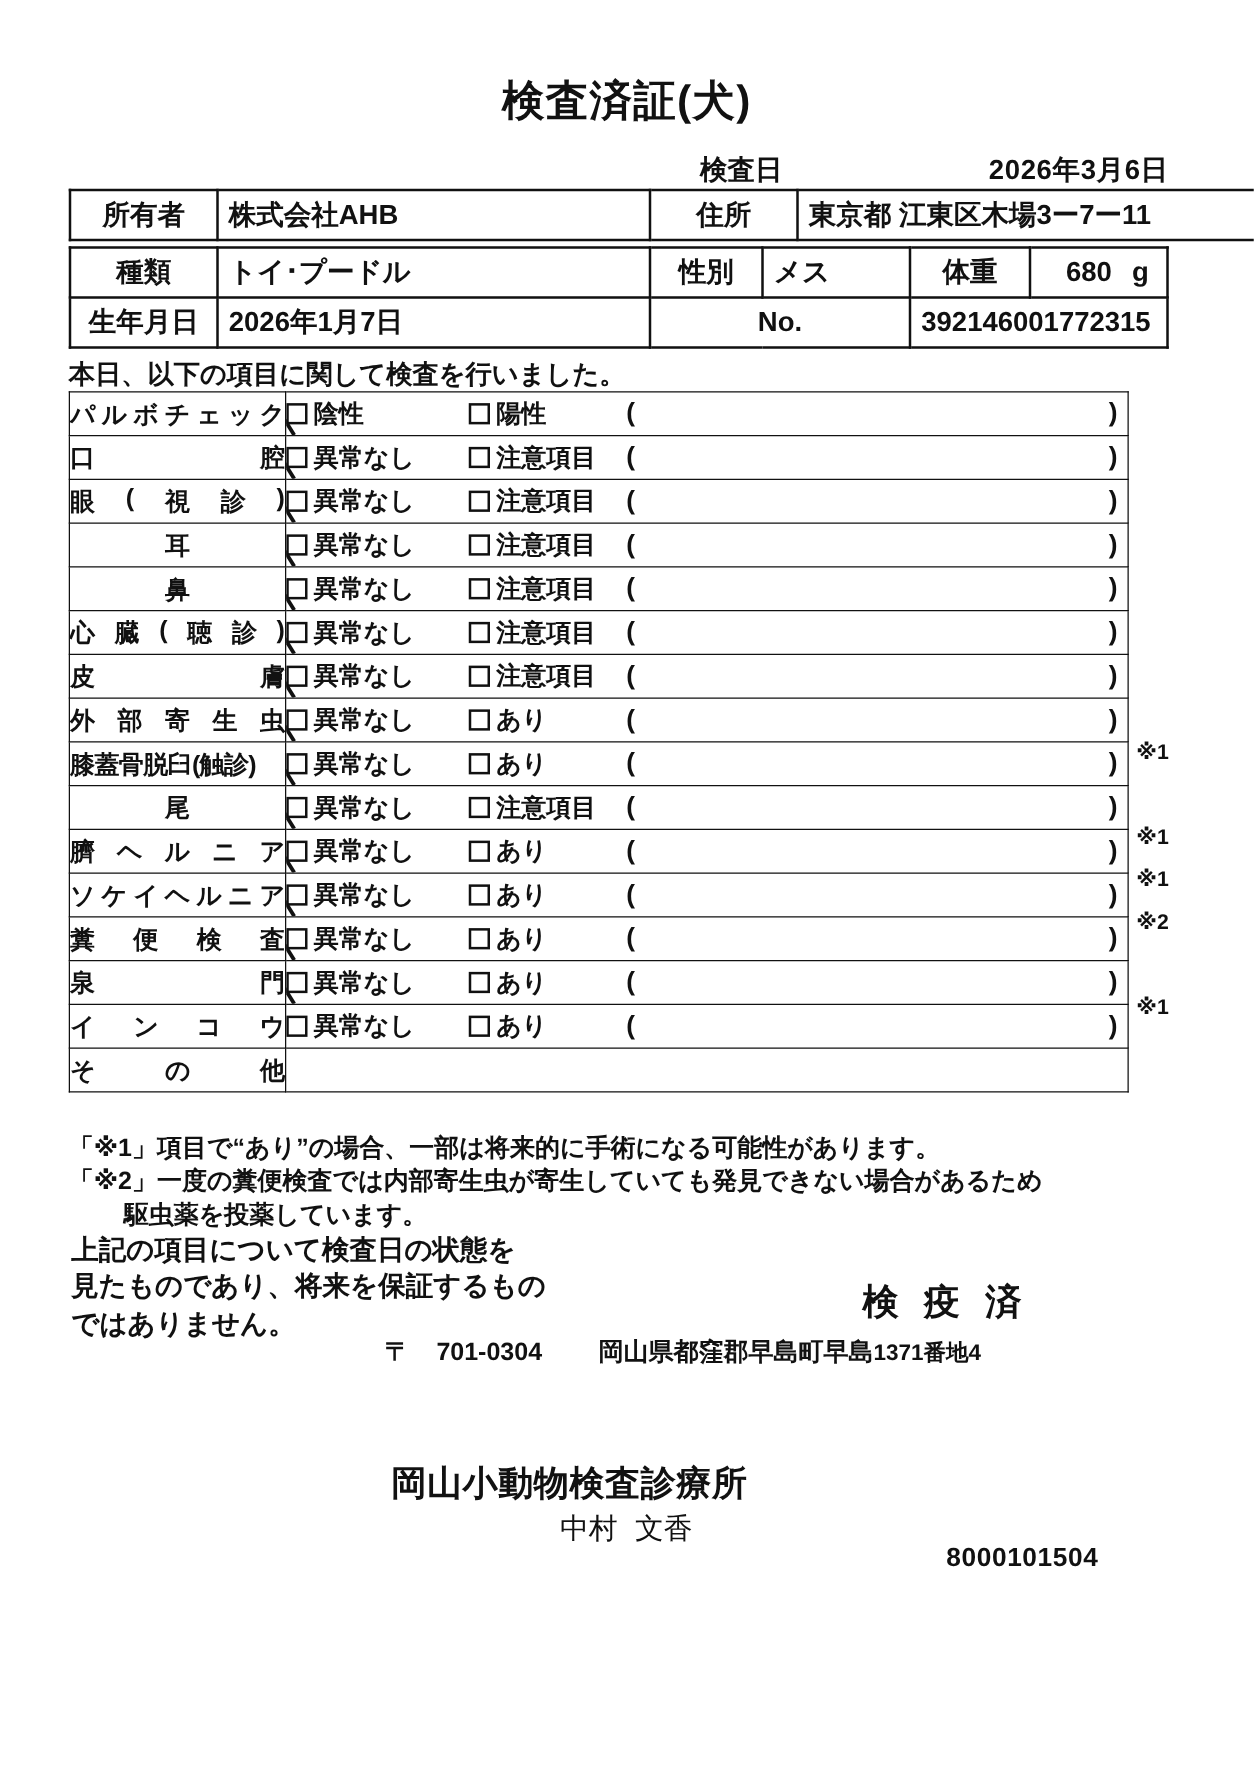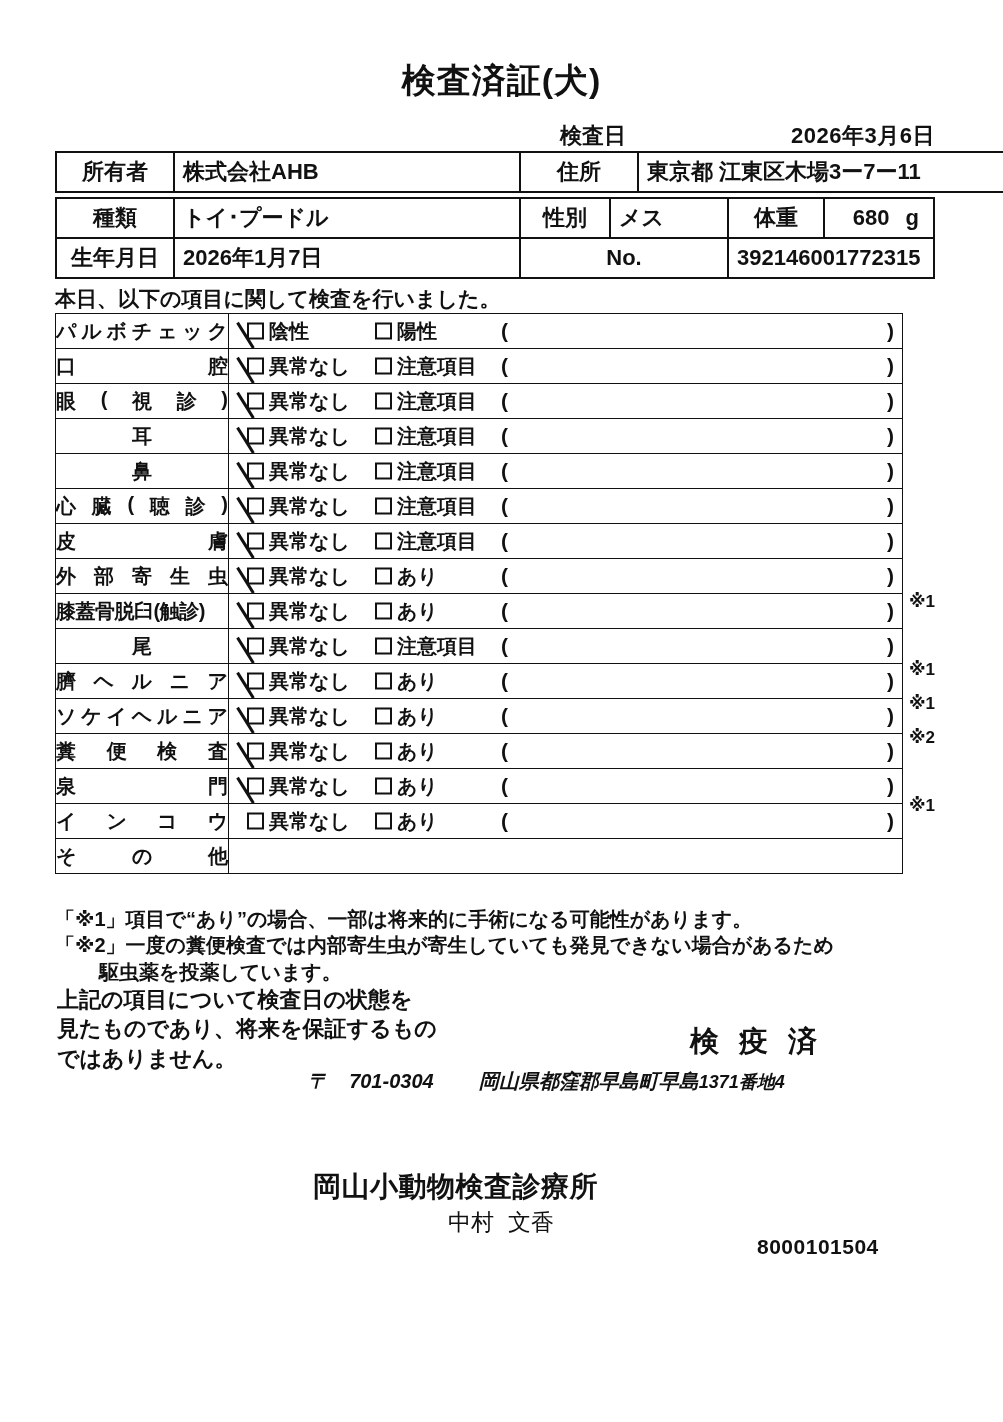--- a/index.html
+++ b/index.html
@@ -147,21 +147,21 @@
   }
   .opt {
     position: absolute;
     top: 50%;
     transform: translateY(-50%);
     white-space: nowrap;
     display: flex;
     align-items: center;
     gap: 2px;
   }
-  .opt-a { left: 18px; }
+  .opt-a { left: 0; }
   .opt-b { left: 146px; text-align: right; }
   .paren-open {
     position: absolute;
     left: 272px;
     top: 50%;
     transform: translateY(-50%);
     font-size: 21px;
   }
   .paren-close {
     position: absolute;
@@ -244,21 +244,20 @@
   }
 
   
   .clinic-addr {
     position: absolute;
     left: 308px;
     top: 1068px;
     font-size: 20px;
     font-weight: 700;
     white-space: nowrap;
-    font-style: italic;
   }
   .addr-gap { display: inline-block; width: 34px; }
   .addr-small { font-size: 18px; }
 
   .clinic-tel {
     position: absolute;
     left: 322px;
     top: 1117px;
     font-size: 20px;
     font-weight: 700;

